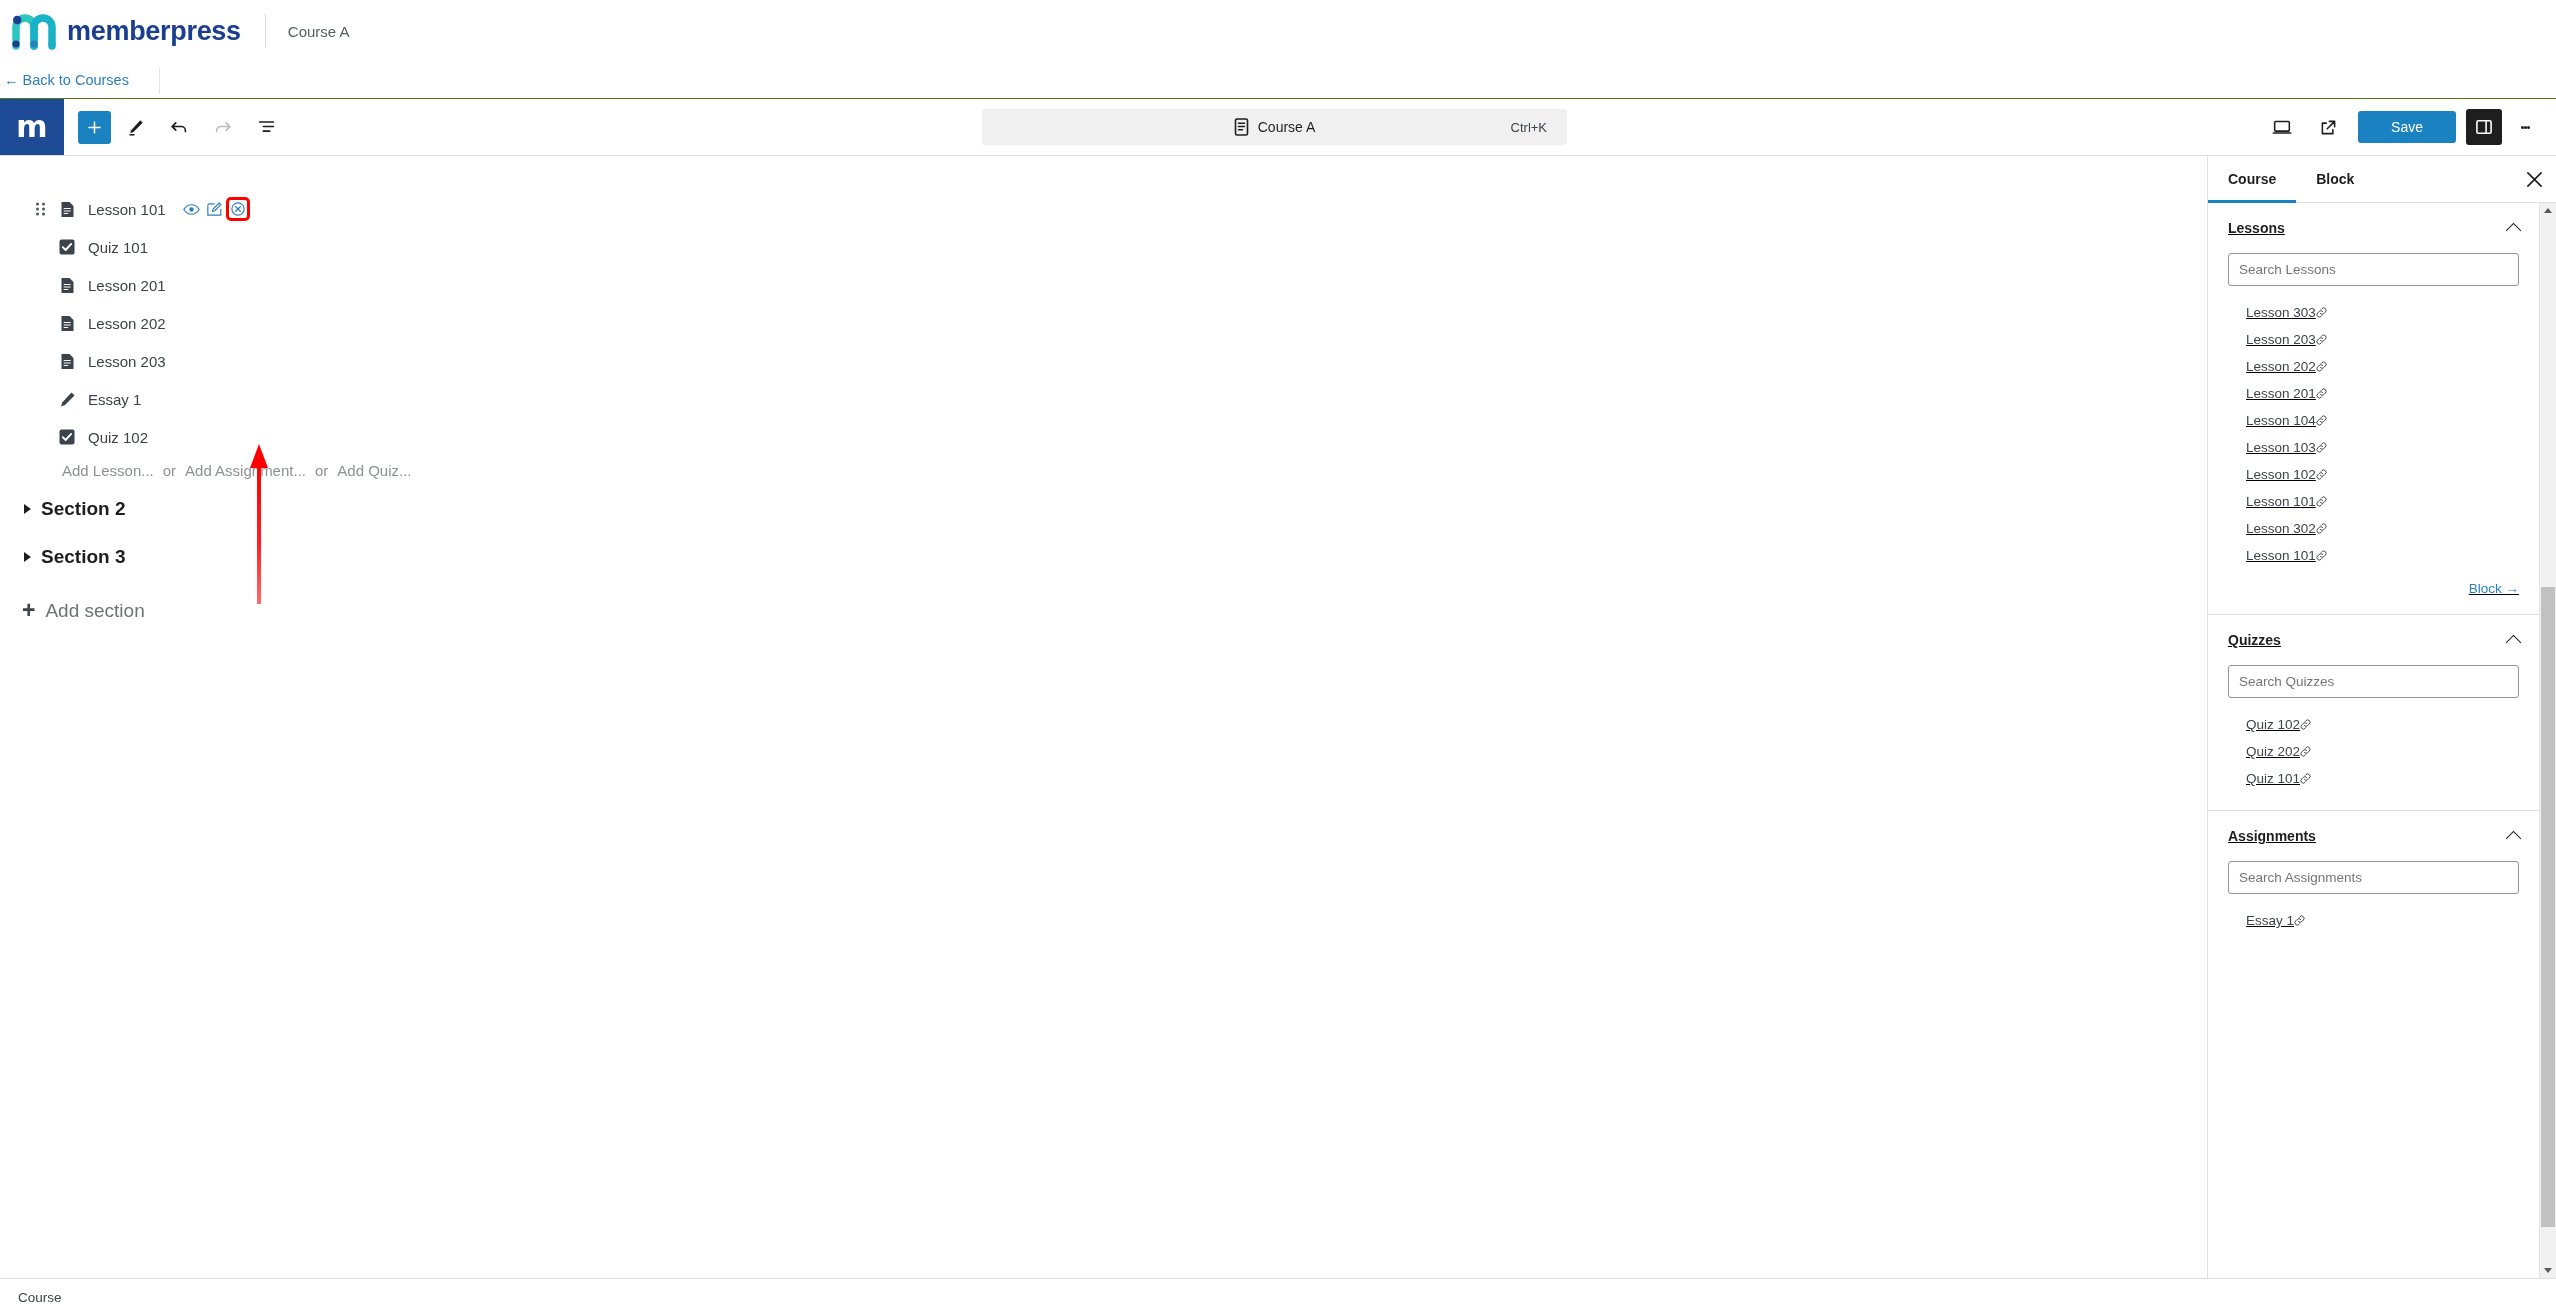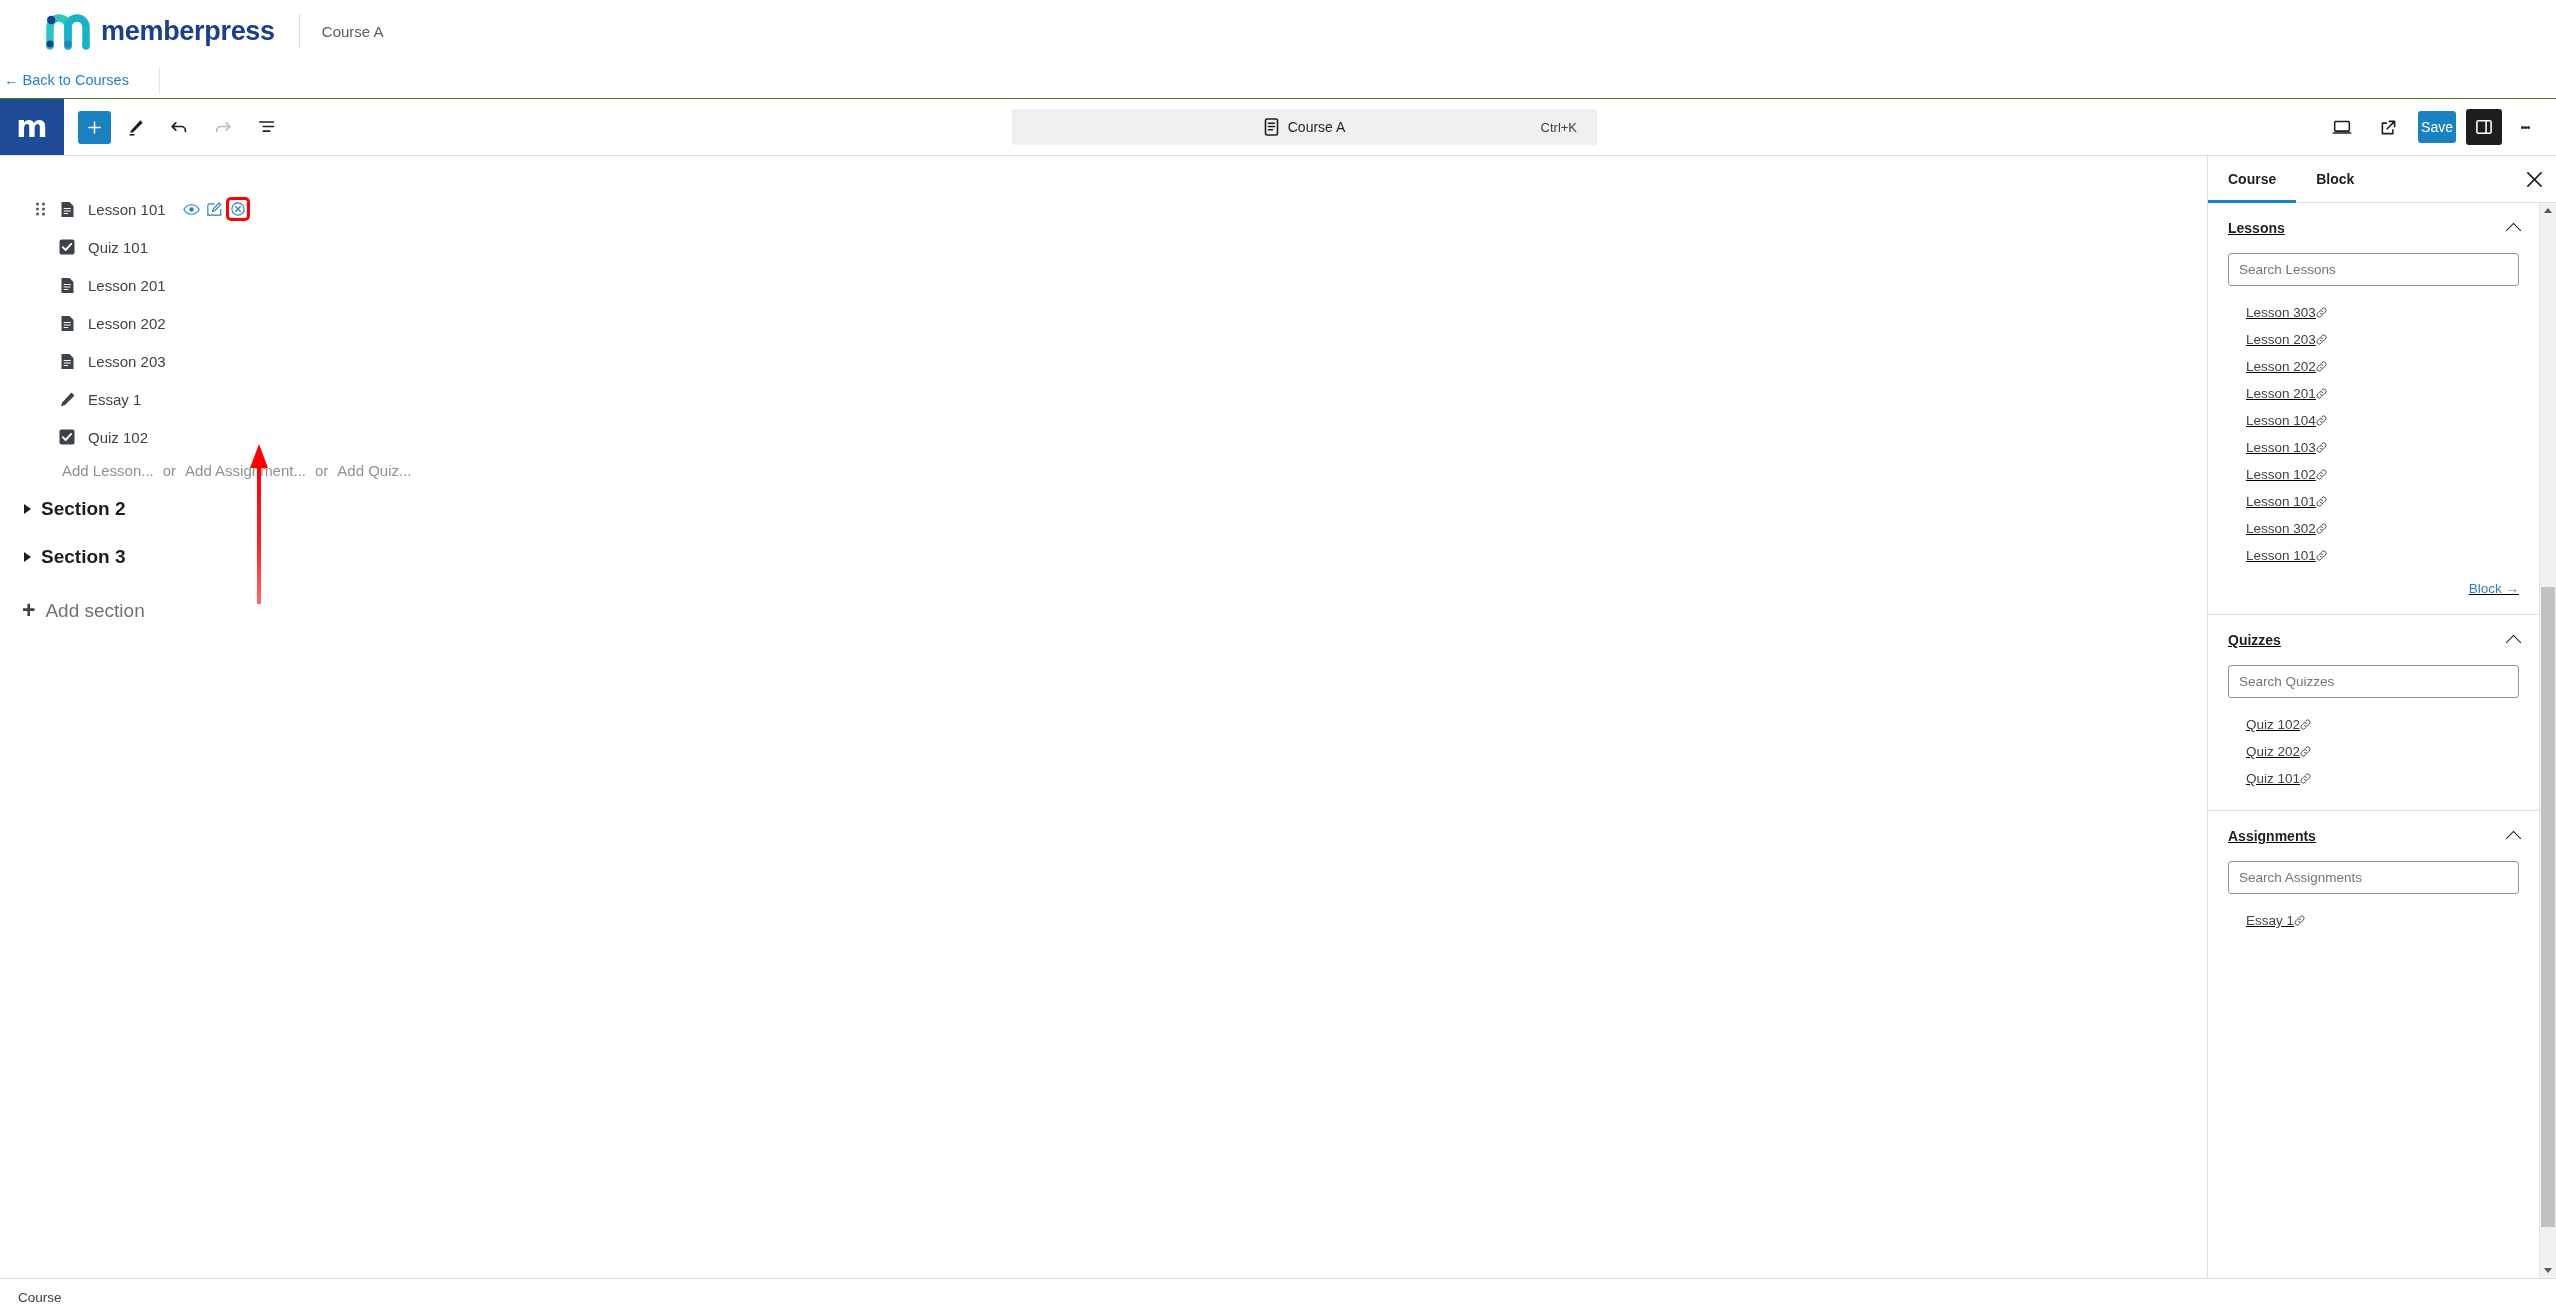--- a/index.html
+++ b/index.html
@@ -12,21 +12,21 @@
   }
 
   
   .brandbar {
     height: 62px;
     display: flex;
     align-items: center;
     padding-left: 12px;
     background: #ffffff;
   }
-  .logo-wrap { display: flex; align-items: center; gap: 9px; margin-left: 34px; }
+  .logo-wrap { display: flex; align-items: center; gap: 9px; }
   .logo-mark { width: 46px; height: 38px; display:block; }
   .logo-word { font-size: 27px; font-weight: 700; color: #1b3f8f; letter-spacing: -0.3px; }
   .brand-sep { width: 1px; height: 34px; background: #d9dde2; margin: 0 22px 0 24px; }
   .brand-course { font-size: 15px; color: #555d66; }
 
   
   .tabsrow {
     height: 37px;
     display: flex;
     align-items: flex-end;
@@ -81,21 +81,21 @@
     width: 585px; height: 36px; background: #f0f0f0; border-radius: 3px;
     display: flex; align-items: center; justify-content: center;
     position: relative; cursor: pointer;
   }
   .doc-bar .doc-icon { margin-right: 9px; display:flex; }
   .doc-bar .doc-title { font-size: 14px; color: #1e1e1e; }
   .doc-bar .doc-kbd { position:absolute; right: 20px; font-size: 13px; color: #3c434a; }
   .tb-right { display:flex; align-items:center; gap: 6px; padding-right: 14px; }
   .save-btn {
     background: #1b82c2; color:#fff; font-size: 14px; font-weight: 400;
-    padding: 8px 3px; border-radius: 3px; cursor:pointer; margin: 0 4px;
+    padding: 8px 33px; border-radius: 3px; cursor:pointer; margin: 0 4px;
   }
   .sidebar-toggle {
     width: 36px; height: 36px; background:#1e1e1e; border-radius:3px;
     display:flex; align-items:center; justify-content:center; cursor:pointer;
   }
   .kebab { width: 34px; height: 36px; display:flex; align-items:center; justify-content:center; cursor:pointer; }
   .kebab span { display:block; width:3px; height:3px; background:#1e1e1e; border-radius:50%; margin:1.6px 0; }
 
   
   .main {

